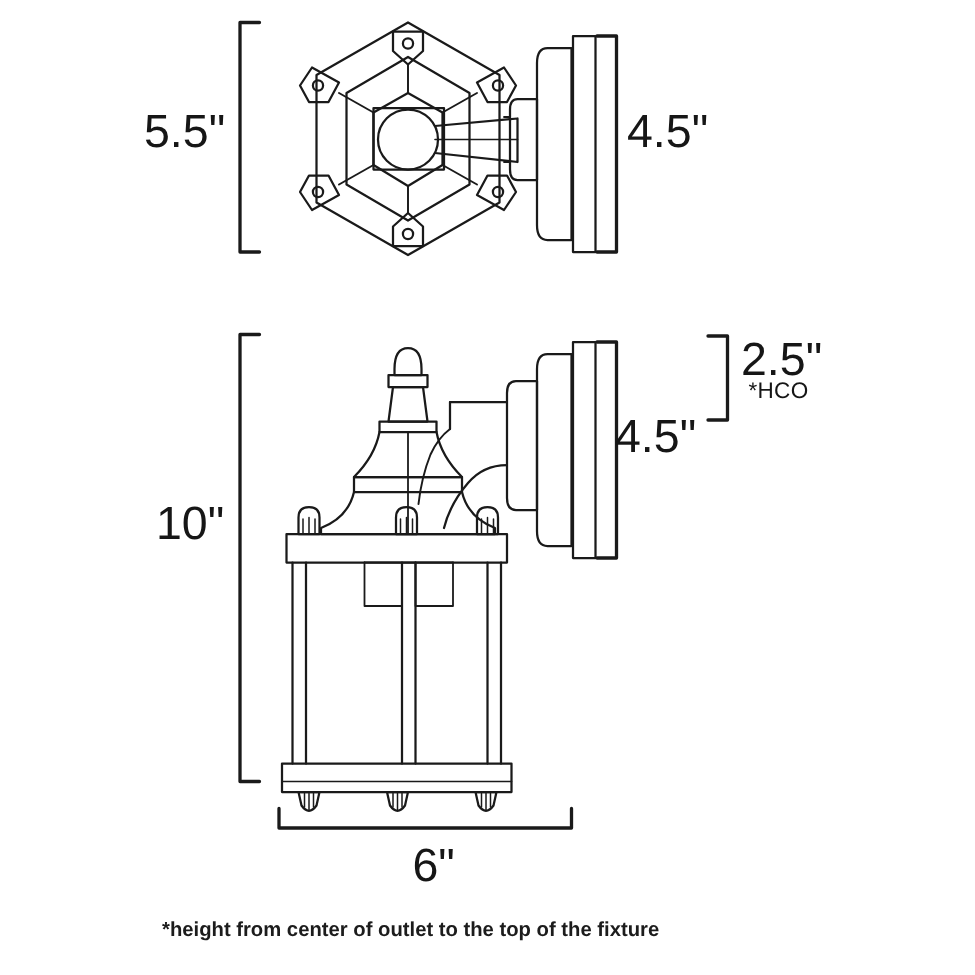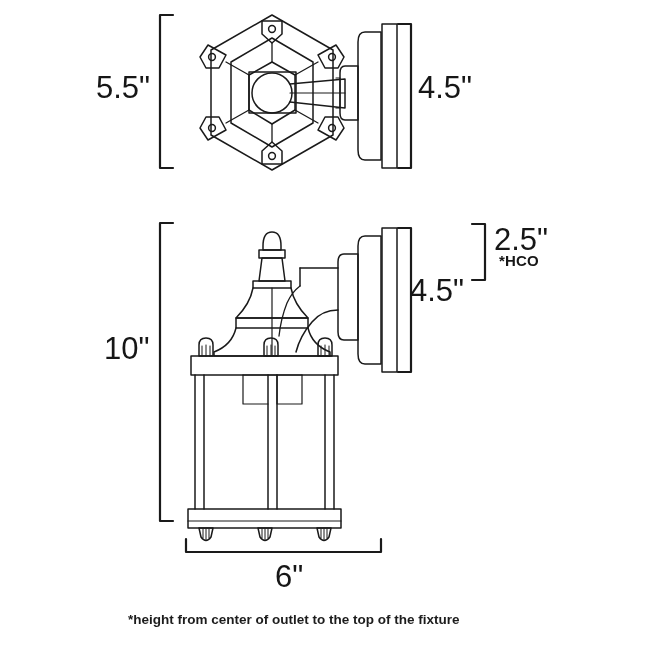--- a/index.html
+++ b/index.html
@@ -37,31 +37,30 @@
     white-space: nowrap;
     letter-spacing: 0px;
   }
   .dim-major {
     font-size: 31px;
     line-height: 31px;
   }
   .dim-sub {
     font-size: 15px;
     line-height: 16px;
-    font-weight: 700;
+    font-weight: 400;
     letter-spacing: 0.2px;
   }
   .footnote {
     position: absolute;
     font-family: "Liberation Sans", sans-serif;
     font-size: 13.5px;
     font-weight: 600;
     color: #1c1c1c;
     white-space: nowrap;
-    margin-left: 20px;
   }
   
   #label-height-top   { left: 96px;  top: 72px; }
   #label-depth-top    { left: 418px; top: 72px; }
   #label-height-main  { left: 104px; top: 333px; }
   #label-depth-main   { left: 410px; top: 275px; }
   #label-hco          { left: 494px; top: 224px; }
   #label-hco-note     { left: 499px; top: 253px; }
   #label-width-main   { left: 275px; top: 561px; }
   #footnote-text      { left: 108px; top: 612px; }

